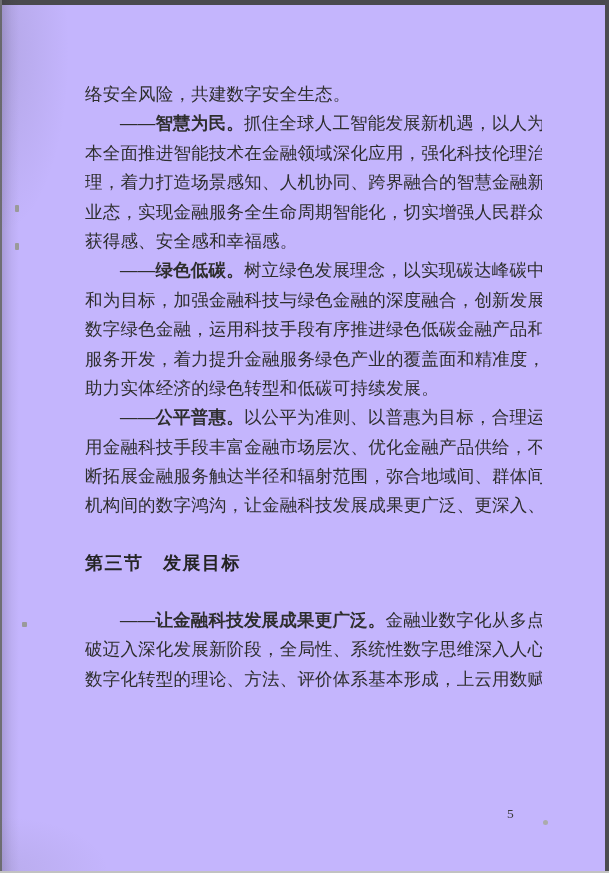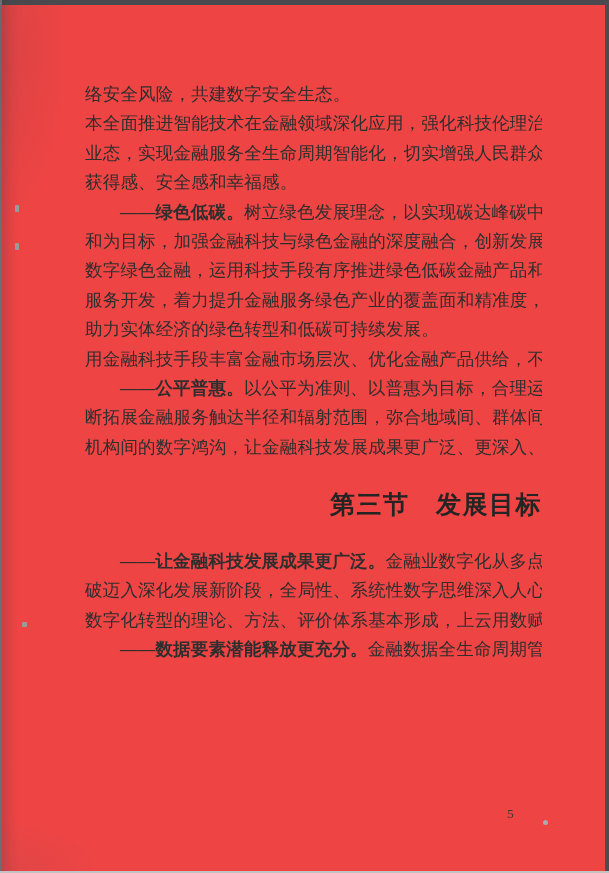--- a/index.html
+++ b/index.html
@@ -1,19 +1,19 @@
 <!DOCTYPE html>
 <html><head>
 <meta charset="utf-8">
 <style>
   html, body { margin:0; padding:0; }
   body { width:609px; height:873px; overflow:hidden; }
   .page {
     position:relative; width:609px; height:873px;
-    background:#ef4444; overflow:hidden;
+    background:#c4b5fd; overflow:hidden;
     font-family:"Liberation Serif","DejaVu Serif",serif;
   }
   
   .edge-top    { position:absolute; top:0; left:0; right:0; height:5px; background:#4a4a4e; }
   .edge-right  { position:absolute; top:0; right:0; bottom:0; width:4px; background:#4c4c50; }
   .edge-left-line { position:absolute; top:0; left:0; bottom:0; width:2px; background:#6e6e72; }
   .edge-left-shade {
     position:absolute; top:0; left:2px; bottom:0; width:17px;
     background:linear-gradient(to right, rgba(40,40,44,0.18), rgba(40,40,44,0.05) 55%, rgba(40,40,44,0));
   }
@@ -37,21 +37,21 @@
   .line {
     height:29.4px; line-height:29.4px; font-size:17.5px;
     letter-spacing:0.2px; overflow:hidden; white-space:nowrap;
     text-align:justify; text-align-last:justify; text-justify:inter-character;
   }
   .line.tail { text-align-last:left; }
   .line.indent { padding-left:35px; }
   .lead { font-weight:bold; }
   .heading {
     height:29px; line-height:29px; margin:28px 0;
-    text-align:right; font-weight:bold; font-size:25px;
+    text-align:left; font-weight:bold; font-size:18px;
     letter-spacing:1.5px; color:#242424;
   }
   .pagenum {
     position:absolute; left:507px; top:806px;
     font-size:13.5px; color:#3a3a3a;
   }
 </style>
 </head>
 <body>
 
@@ -65,37 +65,38 @@
   <div class="smudge-bottom-left"></div>
   <div class="edge-bottom"></div>
   <div class="speck s1"></div>
   <div class="speck s2"></div>
   <div class="speck s3"></div>
   <div class="speck s4"></div>
 
   <div class="content">
     <div id="principles">
         <div class="line tail">络安全风险，共建数字安全生态。</div>
+        <div class="line indent"><span class="lead">——智慧为民。</span>抓住全球人工智能发展新机遇，以人为</div>
         <div class="line">本全面推进智能技术在金融领域深化应用，强化科技伦理治</div>
+        <div class="line">理，着力打造场景感知、人机协同、跨界融合的智慧金融新</div>
         <div class="line">业态，实现金融服务全生命周期智能化，切实增强人民群众</div>
         <div class="line tail">获得感、安全感和幸福感。</div>
         <div class="line indent"><span class="lead">——绿色低碳。</span>树立绿色发展理念，以实现碳达峰碳中</div>
         <div class="line">和为目标，加强金融科技与绿色金融的深度融合，创新发展</div>
         <div class="line">数字绿色金融，运用科技手段有序推进绿色低碳金融产品和</div>
         <div class="line">服务开发，着力提升金融服务绿色产业的覆盖面和精准度，</div>
         <div class="line tail">助力实体经济的绿色转型和低碳可持续发展。</div>
+        <div class="line indent"><span class="lead">——公平普惠。</span>以公平为准则、以普惠为目标，合理运</div>
         <div class="line">用金融科技手段丰富金融市场层次、优化金融产品供给，不</div>
-        <div class="line indent"><span class="lead">——公平普惠。</span>以公平为准则、以普惠为目标，合理运</div>
         <div class="line">断拓展金融服务触达半径和辐射范围，弥合地域间、群体间、</div>
         <div class="line">机构间的数字鸿沟，让金融科技发展成果更广泛、更深入、</div>
       </div>
     <div class="heading">第三节　发展目标</div>
     <div id="goals">
         <div class="line indent"><span class="lead">——让金融科技发展成果更广泛。</span>金融业数字化从多点突</div>
         <div class="line">破迈入深化发展新阶段，全局性、系统性数字思维深入人心，</div>
         <div class="line">数字化转型的理论、方法、评价体系基本形成，上云用数赋</div>
-        <div class="line indent"><span class="lead">——数据要素潜能释放更充分。</span>金融数据全生命周期管</div>
       </div>
   </div>
 
   <div class="pagenum">5</div>
 
 </div>
 
 </body></html>

